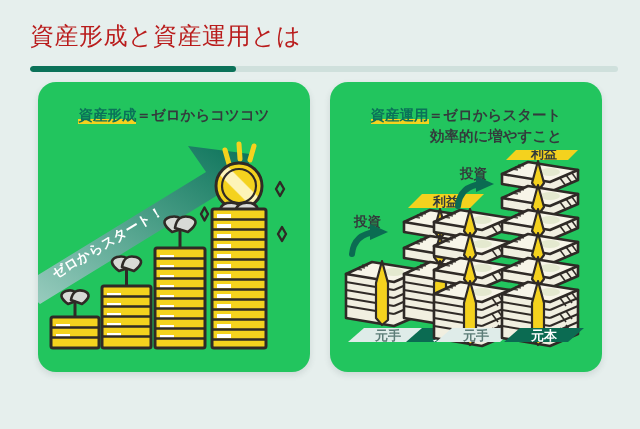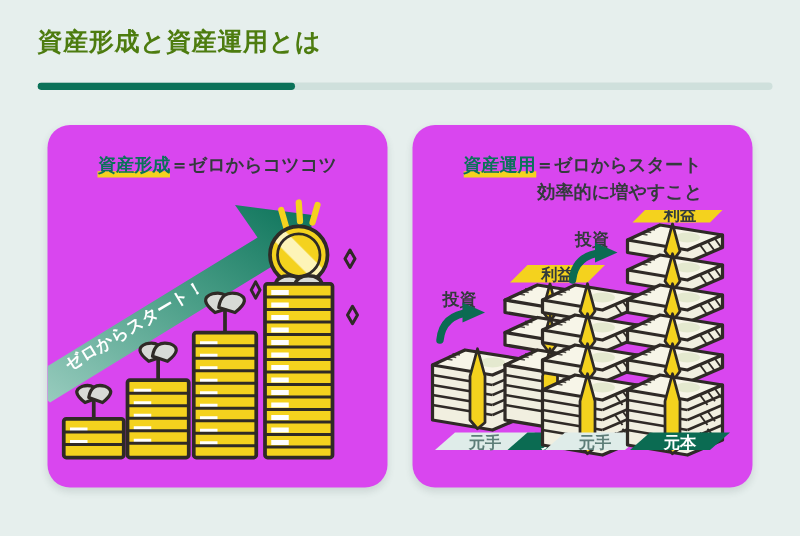--- a/index.html
+++ b/index.html
@@ -16,23 +16,23 @@
   }
 
   
   #page-title-wrap {
     position: absolute;
     left: 30px;
     top: 22px;
     width: 590px;
   }
   #page-title {
-    font-size: 20px;
-    font-weight: bold;
-    color: #4d7c0f;
+    font-size: 24px;
+    font-weight: normal;
+    color: #b91c1c;
     letter-spacing: 0.5px;
     line-height: 1.2;
     white-space: nowrap;
   }
   #title-rule {
     position: absolute;
     left: 0px;
     top: 44px;
     width: 588px;
     height: 6px;
@@ -43,23 +43,23 @@
   #title-rule-accent {
     height: 100%;
     width: 35%;
     background: #0b7259;
     border-radius: 3px;
   }
 
   
   .card {
     position: absolute;
-    top: 100px;
+    top: 82px;
     height: 290px;
-    background: #d946ef;
+    background: #22c55e;
     border-radius: 18px;
     box-shadow: 0 3px 6px rgba(60,80,75,0.14);
     overflow: hidden;
   }
   #card-accumulation { left: 38px; width: 272px; }
   #card-management   { left: 330px; width: 272px; }
 
   .card-heading {
     position: absolute;
     top: 23px;

